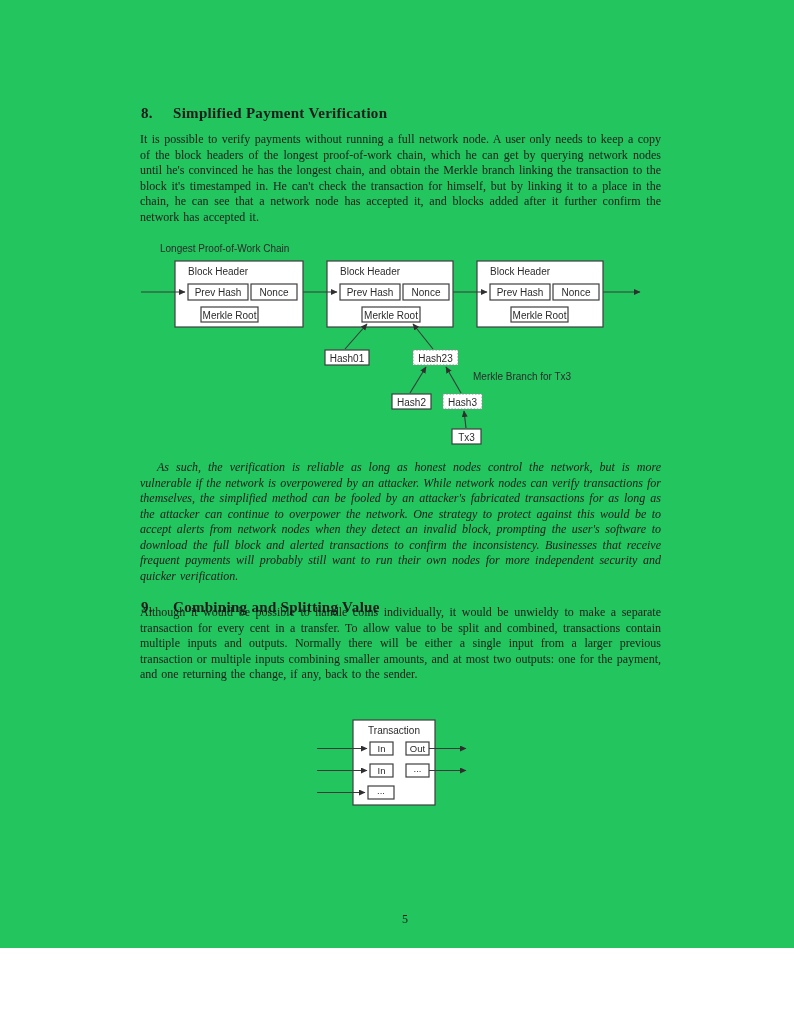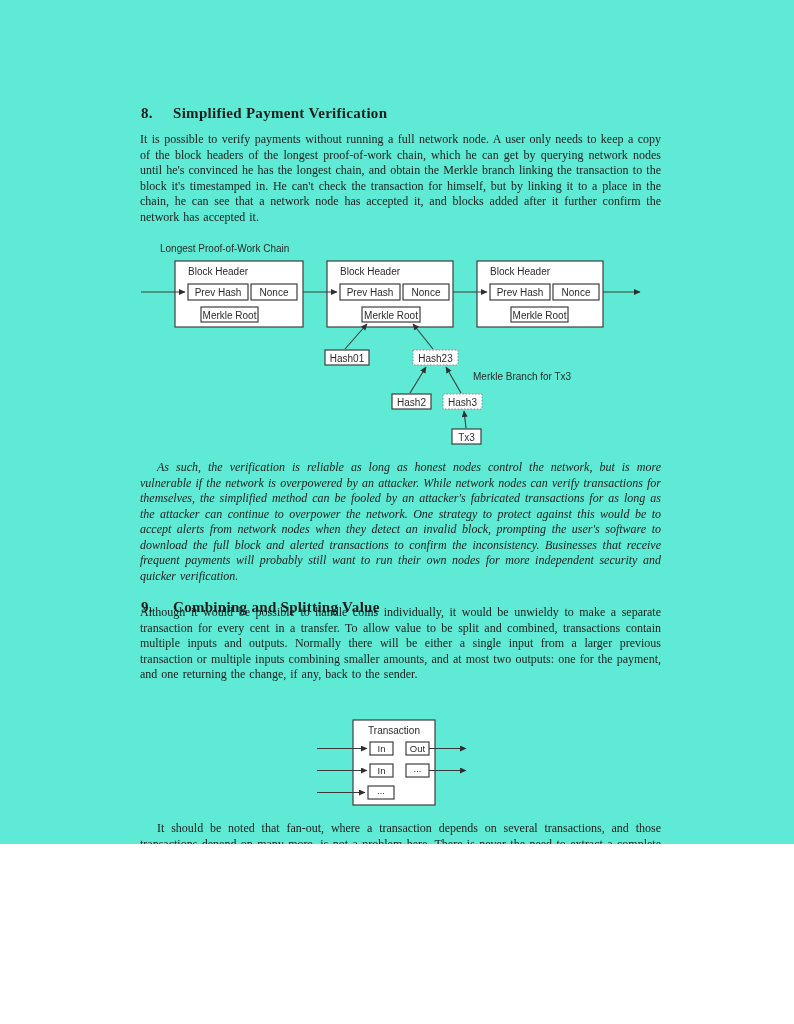--- a/index.html
+++ b/index.html
@@ -1,20 +1,20 @@
 <!DOCTYPE html>
 <html><head>
 <meta charset="utf-8">
 <style>
   html, body { margin: 0; padding: 0; background: #ffffff; }
   .page {
     position: relative;
     width: 794px;
-    height: 844px;
-    background: #5eead4;
+    height: 948px;
+    background: #22c55e;
     font-family: "Liberation Serif", serif;
     color: #1c1c1c;
     overflow: hidden;
   }
   .heading {
     position: absolute;
     left: 141px;
     font-size: 15px;
     font-weight: bold;
     letter-spacing: 0.3px;
@@ -166,17 +166,16 @@
     <rect class="box" x="106" y="46" width="23" height="13"></rect>
     <text class="dg-text dg-small" x="117.5" y="54" text-anchor="middle">...</text>
 
     <line class="wire" x1="17" y1="30.5" x2="67" y2="30.5" marker-end="url(#ah2)"></line>
     <line class="wire" x1="17" y1="52.5" x2="67" y2="52.5" marker-end="url(#ah2)"></line>
     <line class="wire" x1="17" y1="74.5" x2="65" y2="74.5" marker-end="url(#ah2)"></line>
     <line class="wire" x1="129" y1="30.5" x2="166" y2="30.5" marker-end="url(#ah2)"></line>
     <line class="wire" x1="129" y1="52.5" x2="166" y2="52.5" marker-end="url(#ah2)"></line>
   </svg>
 
-  <p class="body p4 indent">It should be noted that fan-out, where a transaction depends on several transactions, and those transactions depend on many more, is not a problem here.  There is never the need to extract a complete standalone copy of a transaction's history.</p>
 
   <div class="page-number">5</div>
 
 </div>
 
 </body></html>

